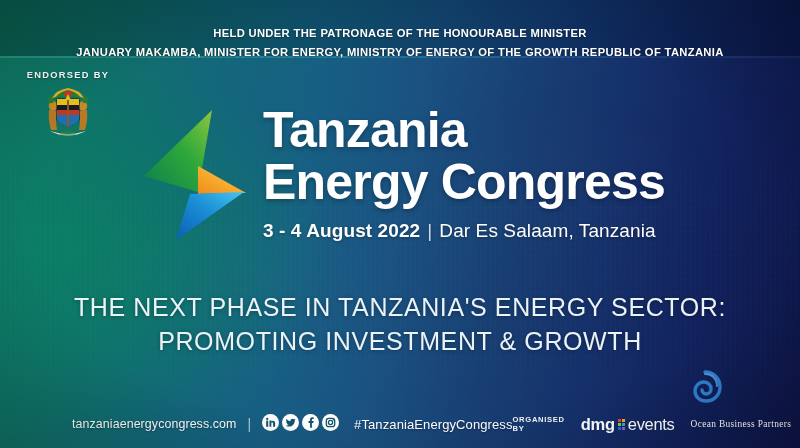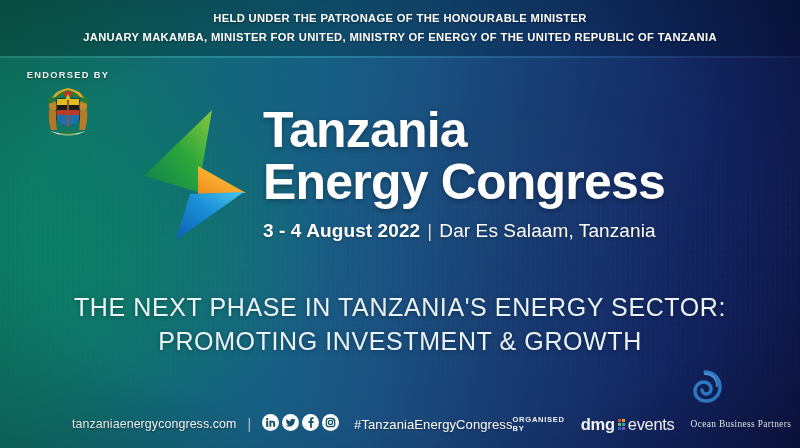--- a/index.html
+++ b/index.html
@@ -63,21 +63,21 @@
   .header {
     position: absolute;
     top: 0; left: 0; right: 0;
     height: 58px;
     background: linear-gradient(100deg,
         rgba(5,70,60,0.55) 0%,
         rgba(6,62,78,0.5) 35%,
         rgba(8,40,85,0.5) 70%,
         rgba(7,18,60,0.6) 100%);
     text-align: center;
-    padding-top: 9px;
+    padding-top: 24px;
     box-sizing: border-box;
   }
   .header:after {
     content: "";
     position: absolute;
     left: 0; right: 0; bottom: 0;
     height: 2px;
     background: linear-gradient(90deg,
       rgba(60,190,170,0.55) 0%,
       rgba(60,180,200,0.5) 40%,
@@ -271,21 +271,21 @@
 </head>
 <body>
 
 <div class="banner">
 
   <div class="texture"></div>
   <div class="texture2"></div>
 
   <div class="header">
     <div class="header-line">HELD UNDER THE PATRONAGE OF THE HONOURABLE MINISTER</div>
-    <div class="header-line l2">JANUARY MAKAMBA, MINISTER FOR UNITED, MINISTRY OF ENERGY OF THE UNITED REPUBLIC OF TANZANIA</div>
+    <div class="header-line l2">JANUARY MAKAMBA, MINISTER FOR ENERGY, MINISTRY OF ENERGY OF THE GROWTH REPUBLIC OF TANZANIA</div>
   </div>
 
   <div class="endorsed">
     <div class="endorsed-label">ENDORSED BY</div>
     <div class="crest">
       <svg viewBox="0 0 52 56" width="52" height="56">
 
         <ellipse cx="11" cy="20" rx="4.2" ry="5" fill="#c98b2a"></ellipse>
         <ellipse cx="41" cy="20" rx="4.2" ry="5" fill="#c98b2a"></ellipse>
         <path d="M7 24 Q6 34 9 44 L15 44 Q13 33 15 25 Z" fill="#b87a24"></path>

